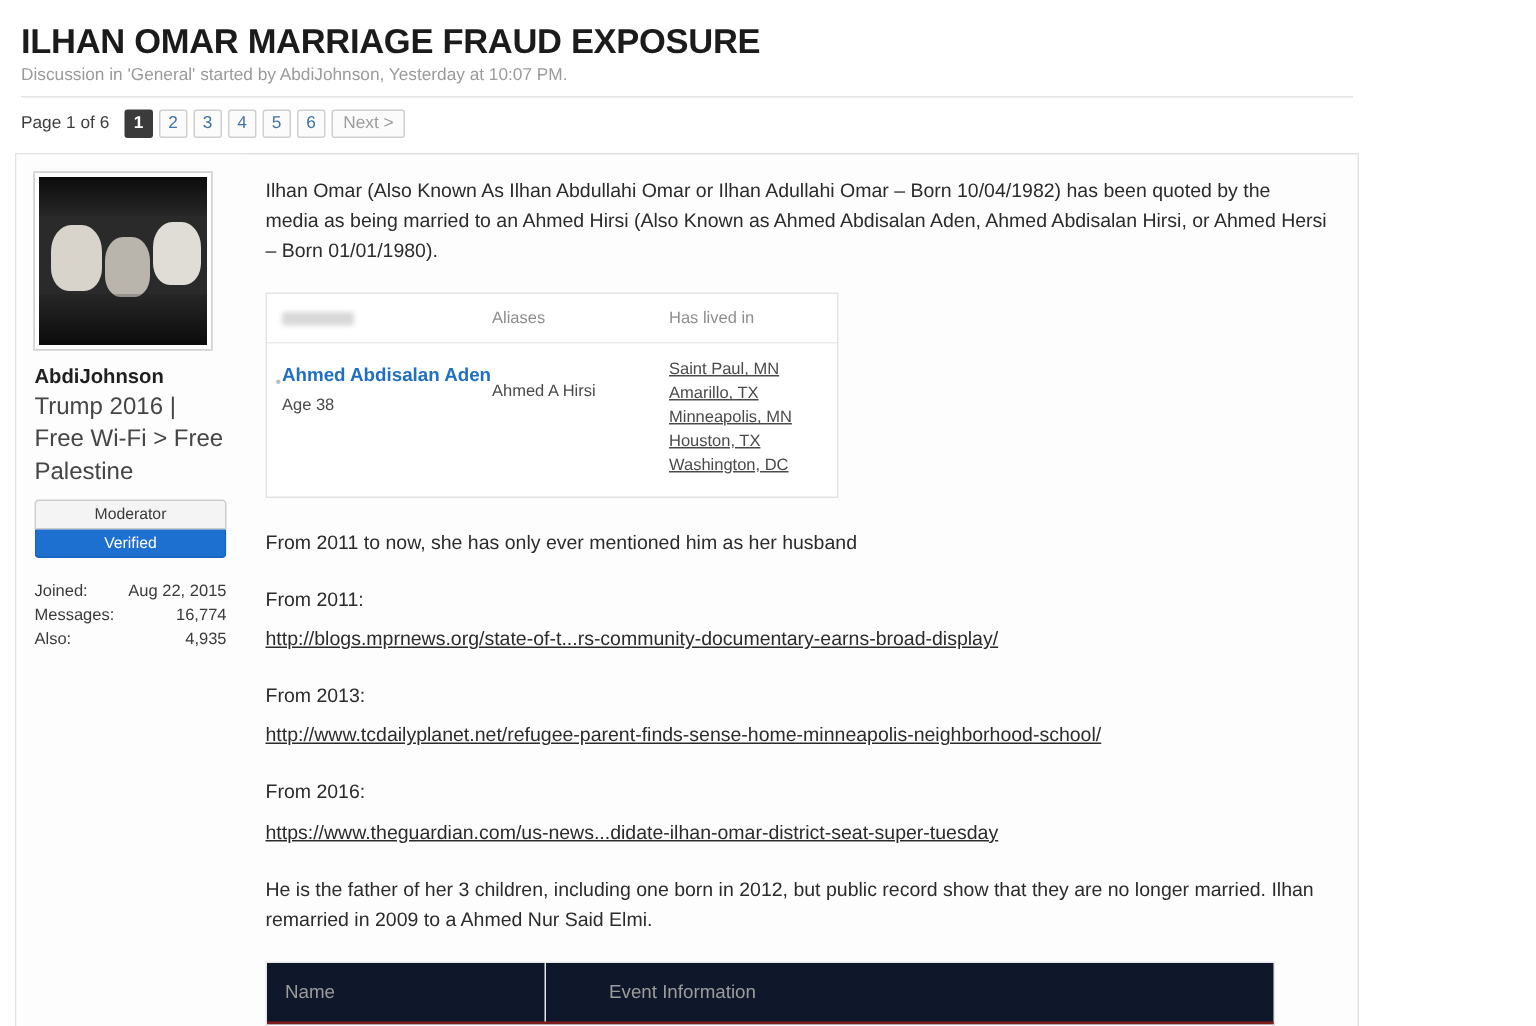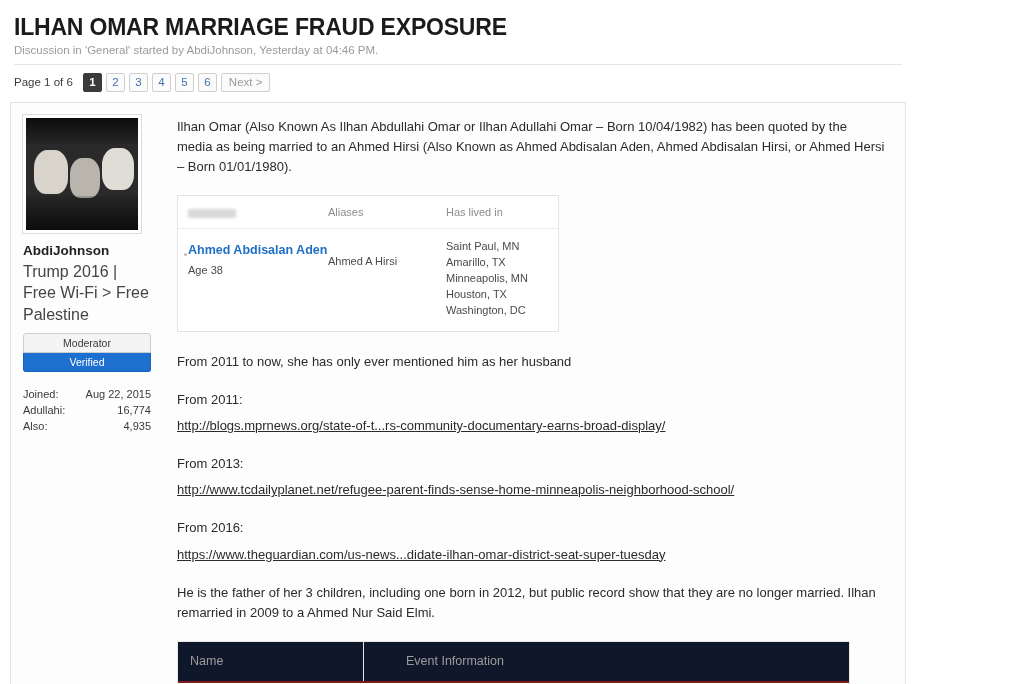--- a/index.html
+++ b/index.html
@@ -209,21 +209,21 @@
     padding: 10px 10px 12px 10px;
   }
   .rc-name {
     color: #1f6fc4;
     font-weight: bold;
     font-size: 12.5px;
     line-height: 1.3;
   }
   .rc-age { color: #4a4a4a; font-size: 11px; margin-top: 4px; }
   .rc-alias { color: #4a4a4a; font-size: 11px; padding-top: 14px; }
-  .rc-lived { color: #4a4a4a; font-size: 11px; line-height: 1.45; }
+  .rc-lived { color: #4a4a4a; font-size: 11px; line-height: 1.45; text-decoration: underline; }
   .rc-bullet {
     position: relative;
     left: -4px;
     top: 14px;
     width: 3px; height: 3px;
     background: #bdbdbd; border-radius: 50%;
   }
 
   
   .event-table {
@@ -247,21 +247,21 @@
   .et-c2 { flex: 1; }
   .event-table .et-body { height: 40px; background: #ffffff; }
 </style>
 </head>
 <body>
 
 <div id="page">
 
   <div class="thread-header">
     <h1 class="thread-title">ILHAN OMAR MARRIAGE FRAUD EXPOSURE</h1>
-    <div class="thread-sub">Discussion in 'General' started by AbdiJohnson, Yesterday at 04:46 PM.</div>
+    <div class="thread-sub">Discussion in 'General' started by AbdiJohnson, Yesterday at 10:07 PM.</div>
   </div>
 
   <div class="pagenav">
     <span class="pagelabel">Page 1 of 6</span>
     <a class="pagebtn active">1</a>
     <a class="pagebtn">2</a>
     <a class="pagebtn">3</a>
     <a class="pagebtn">4</a>
     <a class="pagebtn">5</a>
     <a class="pagebtn">6</a>
@@ -282,21 +282,21 @@
       <div class="usertitle">Trump 2016 | Free Wi-Fi &gt; Free Palestine</div>
       <div class="badge">Moderator</div>
       <div class="badge verified">Verified</div>
 
       <div class="stats">
         <div class="row">
           <span class="k">Joined:</span>
           <span class="v">Aug 22, 2015</span>
         </div>
         <div class="row">
-          <span class="k">Adullahi:</span>
+          <span class="k">Messages:</span>
           <span class="v">16,774</span>
         </div>
         <div class="row">
           <span class="k">Also:</span>
           <span class="v">4,935</span>
         </div>
       </div>
     </div>
 
     <div class="post-body">

